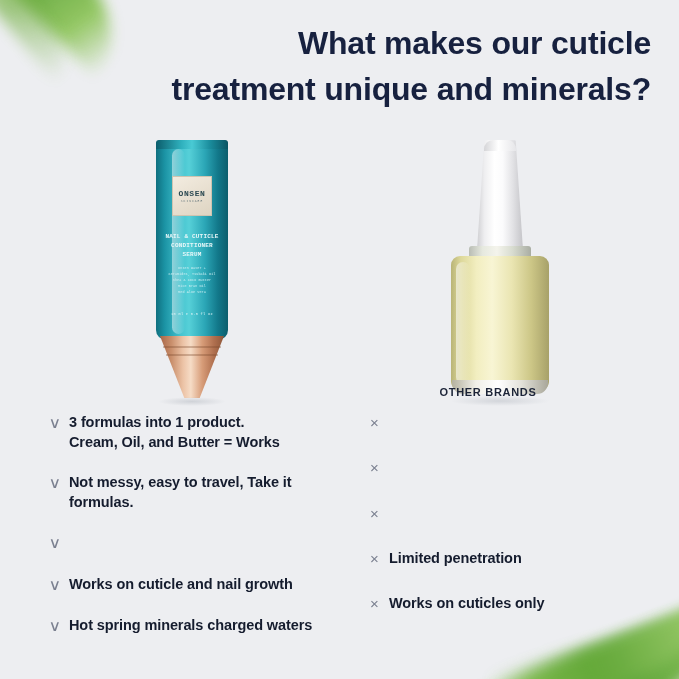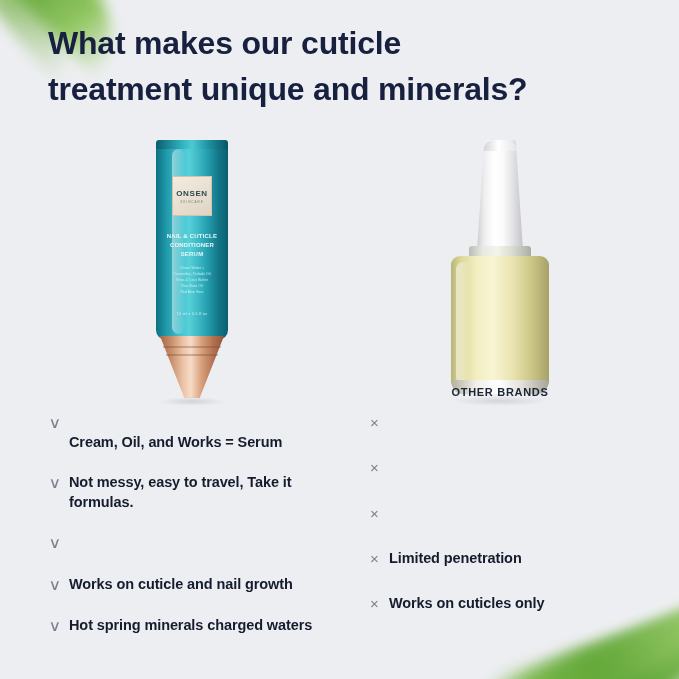--- a/index.html
+++ b/index.html
@@ -42,32 +42,32 @@
     width:230px; height:48px;
     background:linear-gradient(265deg,#a7d277 0%,#63a836 55%,rgba(175,215,140,0) 100%);
     border-radius:50% 50% 50% 50% / 0 0 100% 100%;
     transform:rotate(-18deg);
     opacity:.7;
   }
 
   
   .title {
     position:absolute; top:20px; left:0; width:679px;
-    text-align:left;
+    text-align:right;
     color:#17213f;
     font-size:32px;
     font-weight:bold;
     line-height:1.45;
     letter-spacing:-.2px;
-    padding:0 48px;
+    padding:0 28px;
   }
   .title .line { display:block; }
 
   
-  .stage { position:absolute; top:132px; left:0; width:625px; height:270px; }
+  .stage { position:absolute; top:132px; left:0; width:625px; height:270px;font-family:Liberation Mono, monospace; }
 
   
   .tube-wrap { position:absolute; left:150px; top:8px; width:84px; height:260px; }
   .tube-body {
     position:absolute; top:0; left:6px;
     width:72px; height:200px;
     background:linear-gradient(90deg,#0f6f7f 0%,#1b93a4 12%,#45c3cf 34%,#56d0d8 46%,#2ba6b6 68%,#12788a 86%,#0c5e6d 100%);
     border-radius:5px 5px 10px 10px;
   }
   .tube-crimp {
@@ -167,21 +167,21 @@
   .bottle-shadow {
     position:absolute; bottom:-4px; left:10px; width:100px; height:10px;
     background:radial-gradient(ellipse at center, rgba(90,100,115,.18), rgba(90,100,115,0) 70%);
   }
 
   .other-brands-label {
     position:absolute; top:386px; left:0; width:679px;
     text-align:center;
     color:#1c2438; font-size:11px; font-weight:bold; letter-spacing:.7px;
   }
-  .ob-pos { left:340px; width:320px; }
+  .ob-pos { left:328px; width:320px; }
 
   
   .cols { position:absolute; top:413px; left:0; width:679px; display:flex; }
   .col { position:relative; }
   .col-left { width:340px; padding-left:50px; padding-right:12px; }
   .col-right { width:339px; padding-left:30px; padding-right:10px; }
 
   .bullet { display:flex; align-items:flex-start; margin-bottom:21px; }
   .mark {
     flex:0 0 auto; width:19px;
@@ -254,22 +254,22 @@
 
 <div class="other-brands-label ob-pos">OTHER BRANDS</div>
 
 <div class="cols">
 
   <div class="col col-left">
 
     <div class="bullet">
       <span class="mark mark-check">∨</span>
       <span class="bullet-text">
-        <br>
-        <span>Cream, Oil, and Works = Serum</span>
+        <span>3 formulas into 1 product.</span><br>
+        <span>Cream, Oil, and Butter = Works</span>
       </span>
     </div>
 
     <div class="bullet">
       <span class="mark mark-check">∨</span>
       <span class="bullet-text">
         <span>Not messy, easy to travel, Take it</span><br>
         <span>formulas.</span>
       </span>
     </div>

